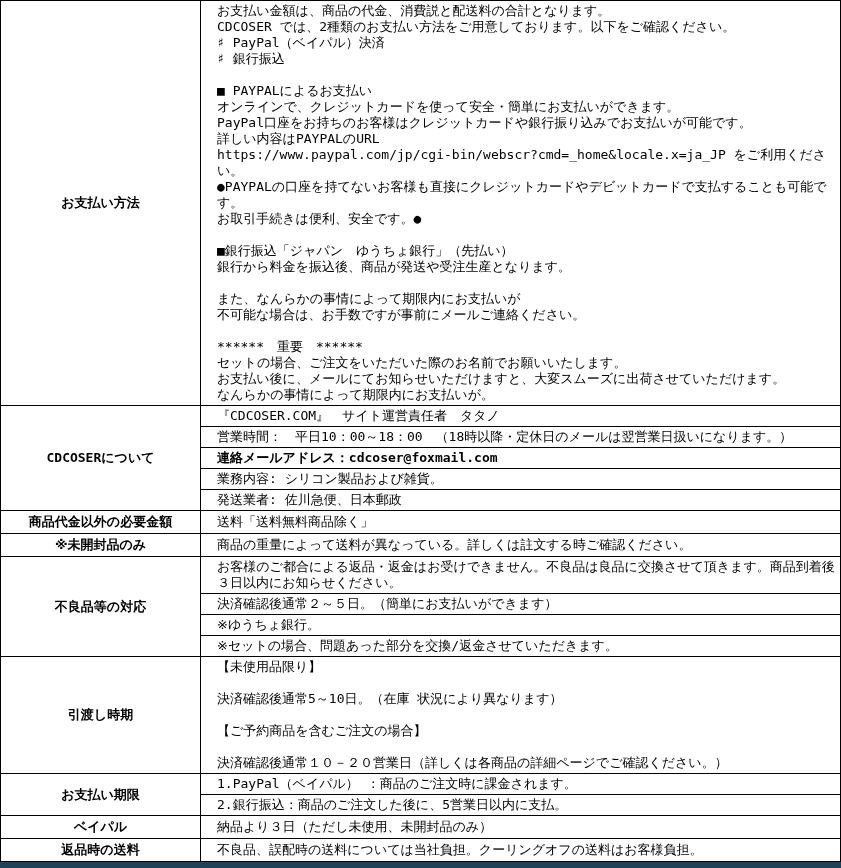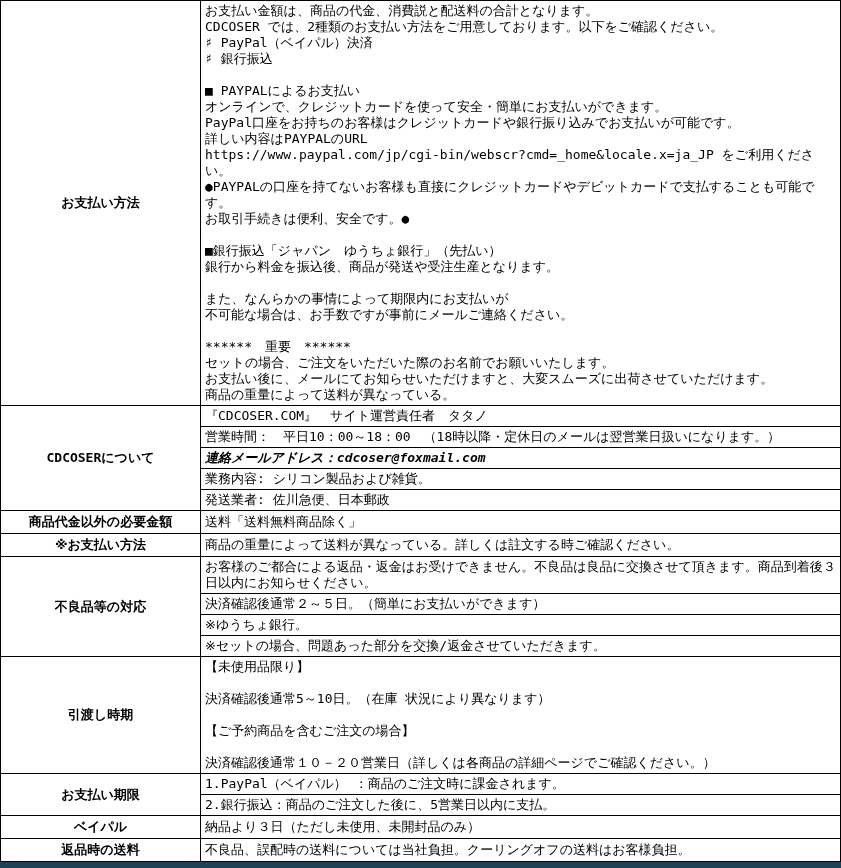--- a/index.html
+++ b/index.html
@@ -31,27 +31,28 @@
     font-weight: bold;
     vertical-align: middle;
     padding: 2px 4px;
     background: #ffffff;
   }
   table.info td {
     padding: 2px 4px;
     vertical-align: middle;
     background: #ffffff;
   }
-  td.bold { font-weight: bold; font-style: italic; }
+  td.bold { font-weight: bold; }
   .line {
     line-height: 16px;
     min-height: 16px;
     white-space: pre-wrap;
     word-wrap: break-word;
     overflow-wrap: break-word;
+    margin-left: 12px;
   }
   .footer-bar {
     width: 841px;
     height: 9px;
     margin-top: 0;
   }
 </style>
 </head>
 <body>
 
@@ -80,21 +81,21 @@
             <div class="line"></div>
             <div class="line">■銀行振込「ジャパン　ゆうちょ銀行」（先払い）</div>
             <div class="line">銀行から料金を振込後、商品が発送や受注生産となります。</div>
             <div class="line"></div>
             <div class="line">また、なんらかの事情によって期限内にお支払いが</div>
             <div class="line">不可能な場合は、お手数ですが事前にメールご連絡ください。</div>
             <div class="line"></div>
             <div class="line">******　重要　******</div>
             <div class="line">セットの場合、ご注文をいただいた際のお名前でお願いいたします。</div>
             <div class="line">お支払い後に、メールにてお知らせいただけますと、大変スムーズに出荷させていただけます。</div>
-            <div class="line">商品の重量によって送料が異なっている。</div>
+            <div class="line">なんらかの事情によって期限内にお支払いが。</div>
           </td>
         </tr>
         <tr>
           <th rowspan="5">CDCOSERについて</th>
           <td>
             <div class="line">『CDCOSER.COM』　サイト運営責任者　タタノ</div>
           </td>
         </tr>
         <tr>
           <td>
@@ -116,21 +117,21 @@
             <div class="line">発送業者: 佐川急便、日本郵政</div>
           </td>
         </tr>
         <tr>
           <th rowspan="1">商品代金以外の必要金額</th>
           <td>
             <div class="line">送料「送料無料商品除く」</div>
           </td>
         </tr>
         <tr>
-          <th rowspan="1">※お支払い方法</th>
+          <th rowspan="1">※未開封品のみ</th>
           <td>
             <div class="line">商品の重量によって送料が異なっている。詳しくは註文する時ご確認ください。</div>
           </td>
         </tr>
         <tr>
           <th rowspan="4">不良品等の対応</th>
           <td>
             <div class="line">お客様のご都合による返品・返金はお受けできません。不良品は良品に交換させて頂きます。商品到着後３日以内にお知らせください。</div>
           </td>
         </tr>

